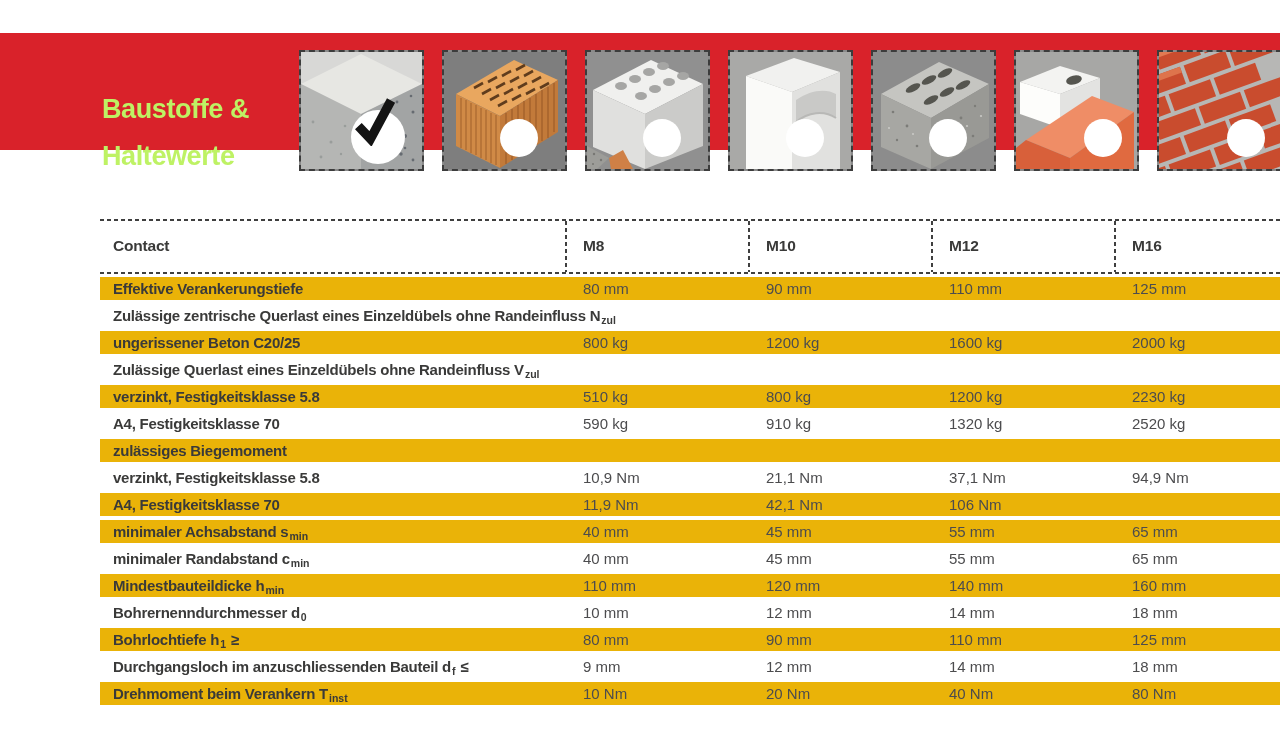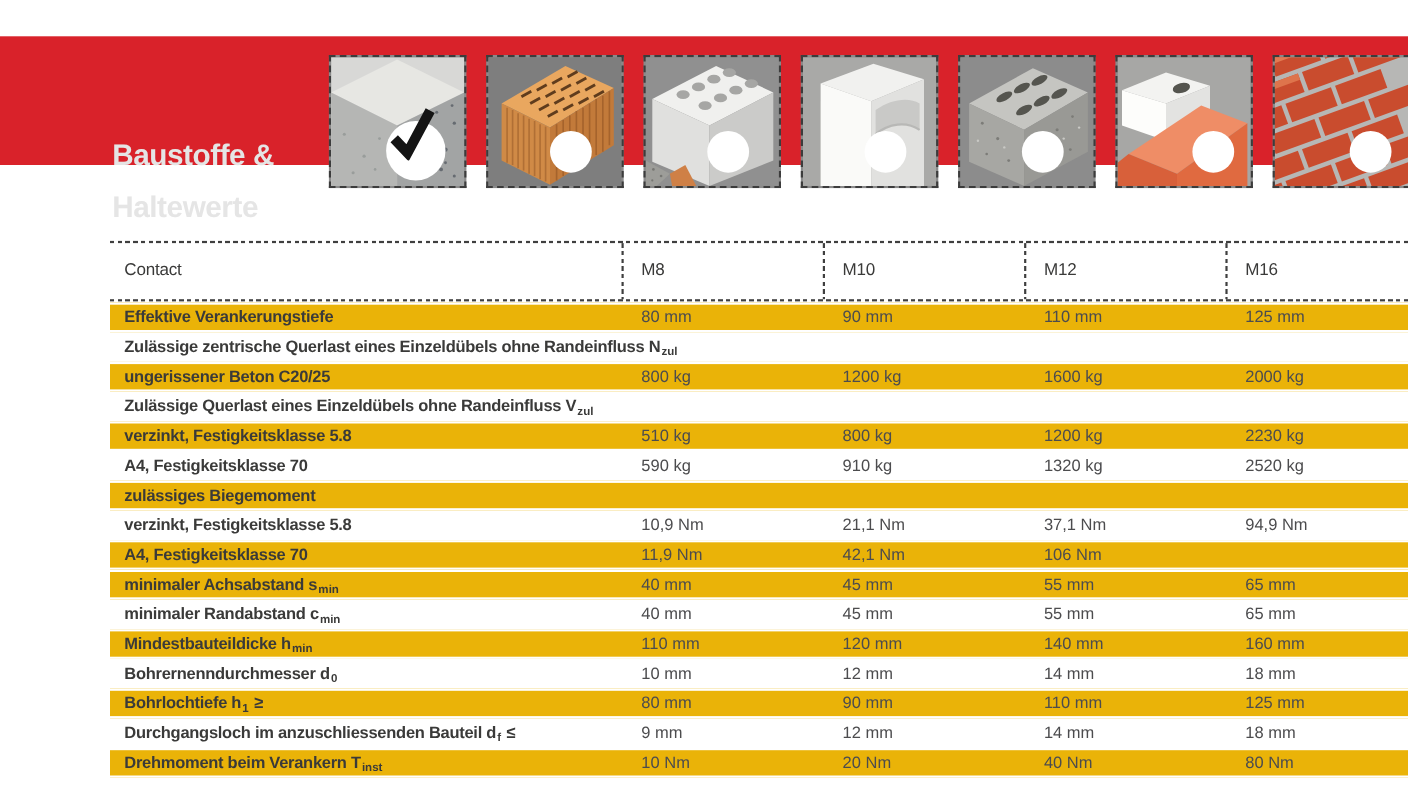--- a/index.html
+++ b/index.html
@@ -4,22 +4,22 @@
 <style>
   html,body{margin:0;padding:0;}
   body{
     width:1280px;height:732px;overflow:hidden;background:#fff;
     font-family:"Liberation Sans",sans-serif;position:relative;
     -webkit-font-smoothing:antialiased;
   }
 
   
   .red-band{position:absolute;left:0;top:33px;width:1280px;height:117px;background:#d9222a;}
-  .title{position:absolute;left:102px;top:53px;color:#e5e5e5;font-size:27px;font-weight:700;
-         line-height:47px;letter-spacing:-0.4px;margin-top:32px;}
+  .title{position:absolute;left:102px;top:53px;color:#bef264;font-size:27px;font-weight:700;
+         line-height:47px;letter-spacing:-0.4px;}
 
   
   .tile{position:absolute;top:50px;width:125px;height:121px;box-sizing:border-box;
         border:2px dashed #3c3c3c;background:#8a8a8a;z-index:5;cursor:pointer;}
   .tile svg{display:block;width:100%;height:100%;}
   .marker{position:absolute;left:56px;top:67px;width:38px;height:38px;border-radius:50%;
           background:#fff;}
   .tile.m-right .marker{left:68px;}
   .check{display:none;position:absolute;left:-4px;top:-18px;width:64px;height:76px;}
   .tile.selected .marker{left:50px;top:58px;width:54px;height:54px;}
@@ -28,21 +28,21 @@
   
   .hline{position:absolute;height:2px;
          background:repeating-linear-gradient(90deg,#3f3f3f 0 4px,transparent 4px 7px);}
   .vline{position:absolute;width:2px;
          background:repeating-linear-gradient(180deg,#3f3f3f 0 4px,transparent 4px 7px);}
 
   
   #table{position:absolute;left:100px;top:219px;width:1180px;}
   .thead{position:relative;height:54px;display:grid;
          grid-template-columns:465px 183px 183px 183px 183px;}
-  .thead .hcell{display:flex;align-items:center;font-size:15.5px;font-weight:400;
+  .thead .hcell{display:flex;align-items:center;font-size:15.5px;font-weight:700;
                 color:#3a3a39;letter-spacing:-0.2px;padding-left:18px;box-sizing:border-box;}
   .thead .hcell.first{padding-left:13px;}
   #table-rows{position:relative;margin-top:2px;}
   .trow{display:grid;grid-template-columns:465px 183px 183px 183px 183px;height:27px;
         box-sizing:border-box;}
   .trow.gray{background:#eab308;border-top:2px solid #fff;border-bottom:2px solid #fff;}
   .cell{display:flex;align-items:center;overflow:hidden;white-space:nowrap;}
   .cell.label{padding-left:13px;font-size:15px;font-weight:700;color:#3a3a39;
               letter-spacing:-0.25px;}
   .cell.val{padding-left:18px;font-size:15px;font-weight:400;color:#4c4c4e;text-align:right;}

